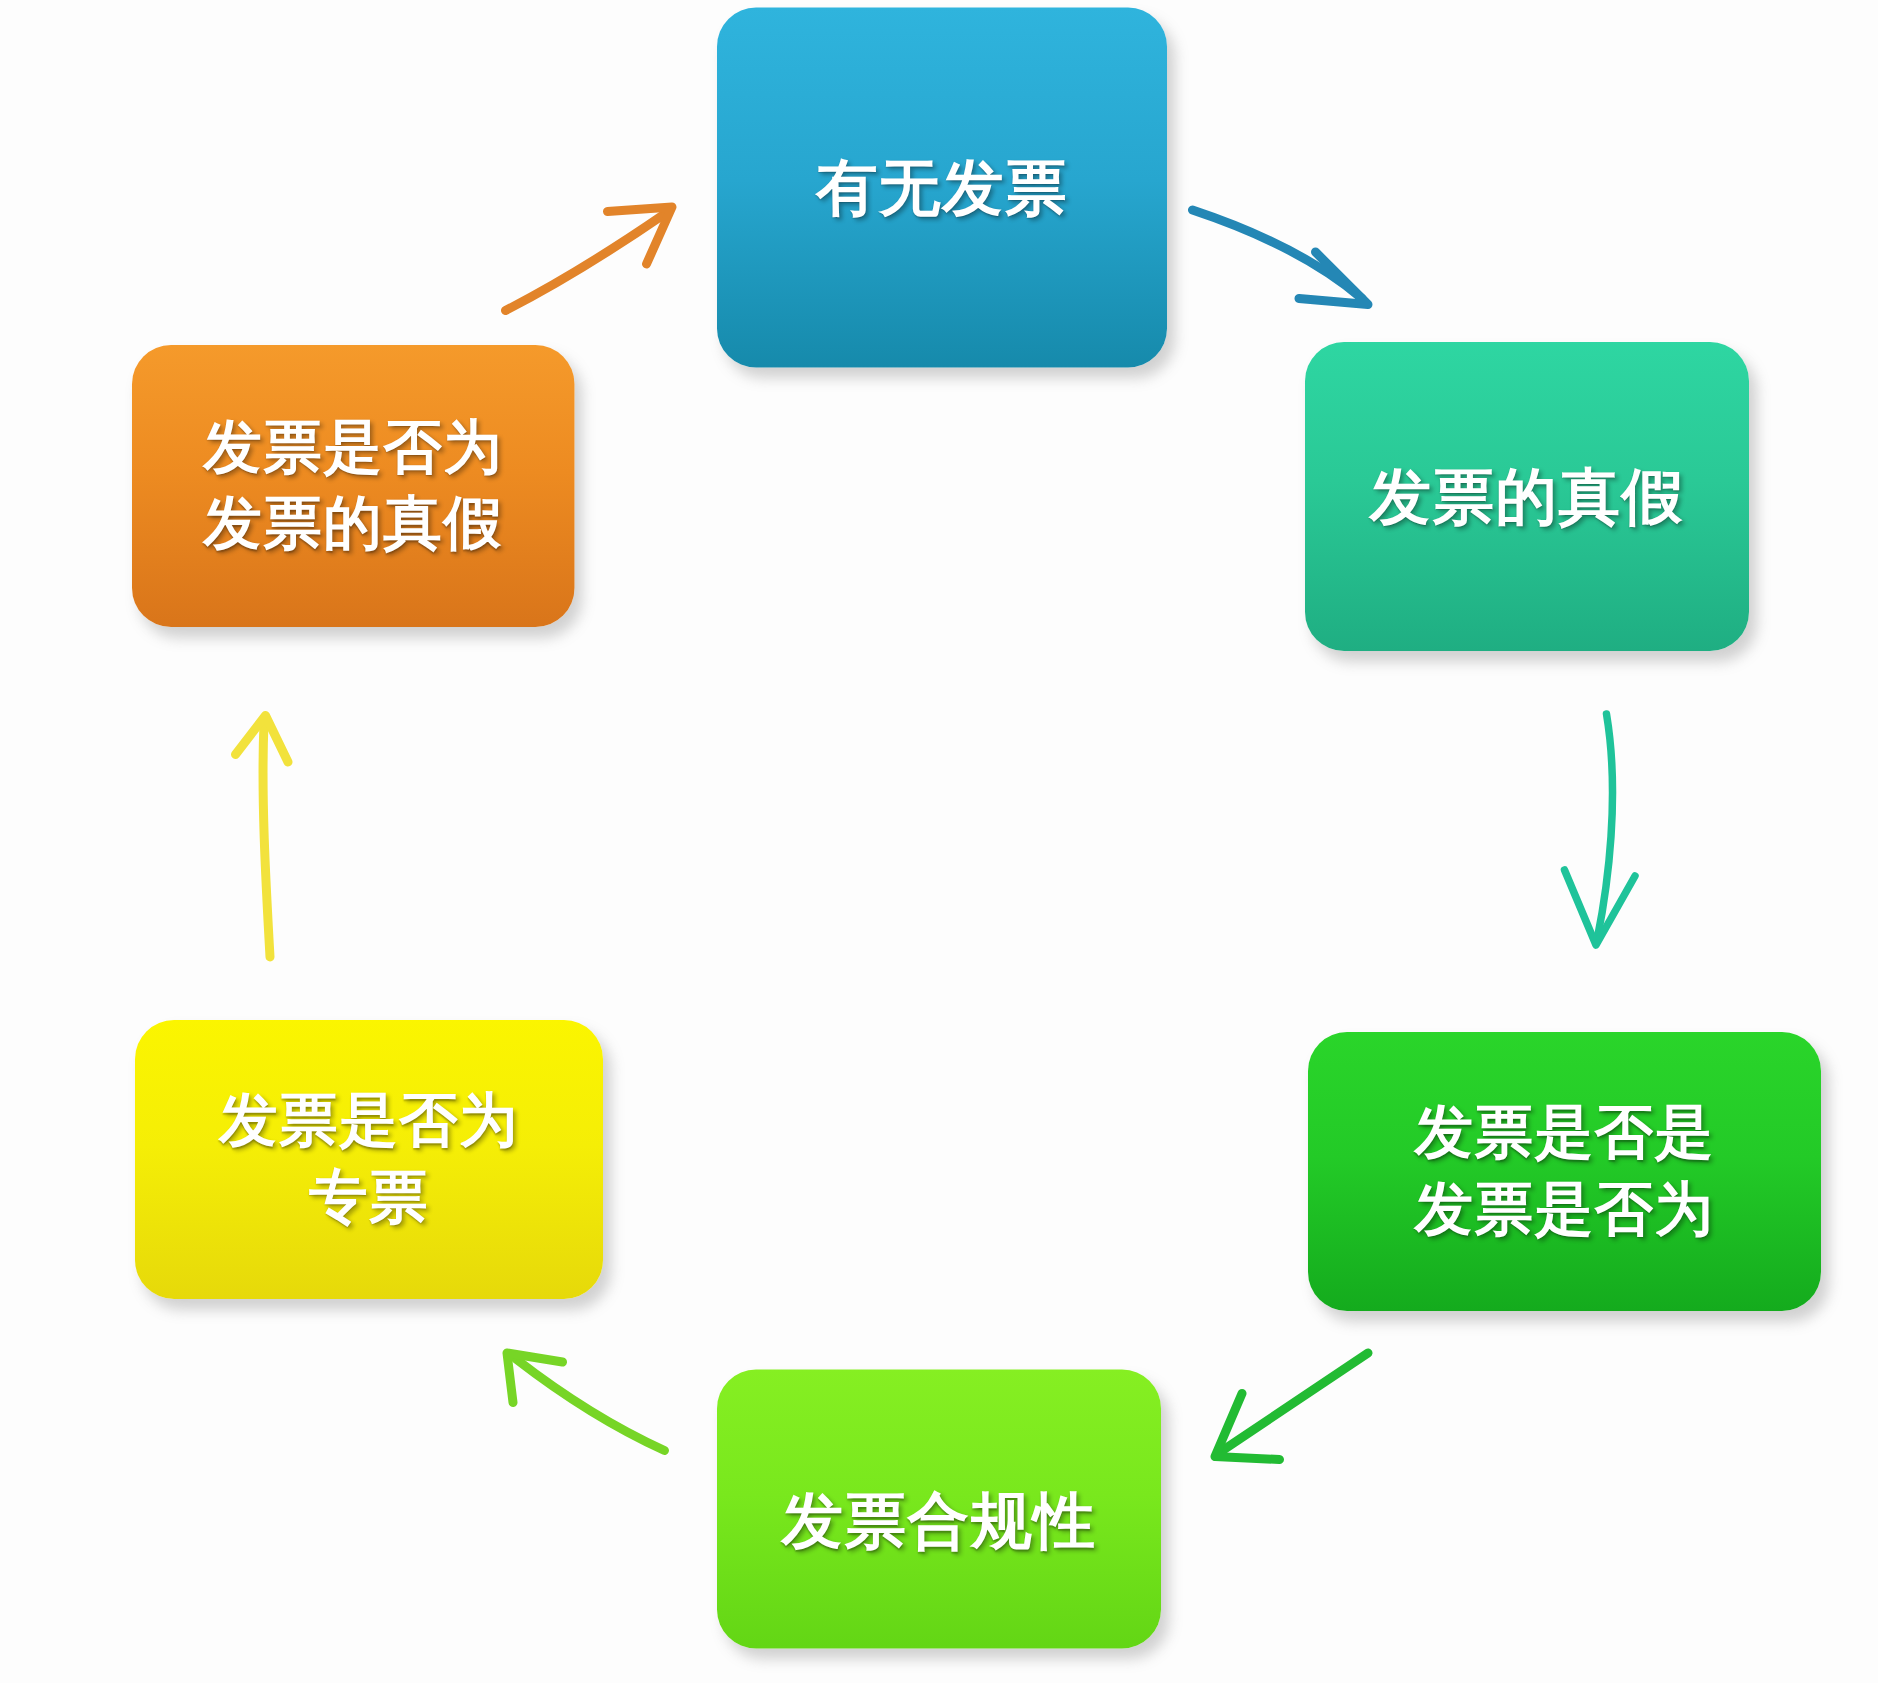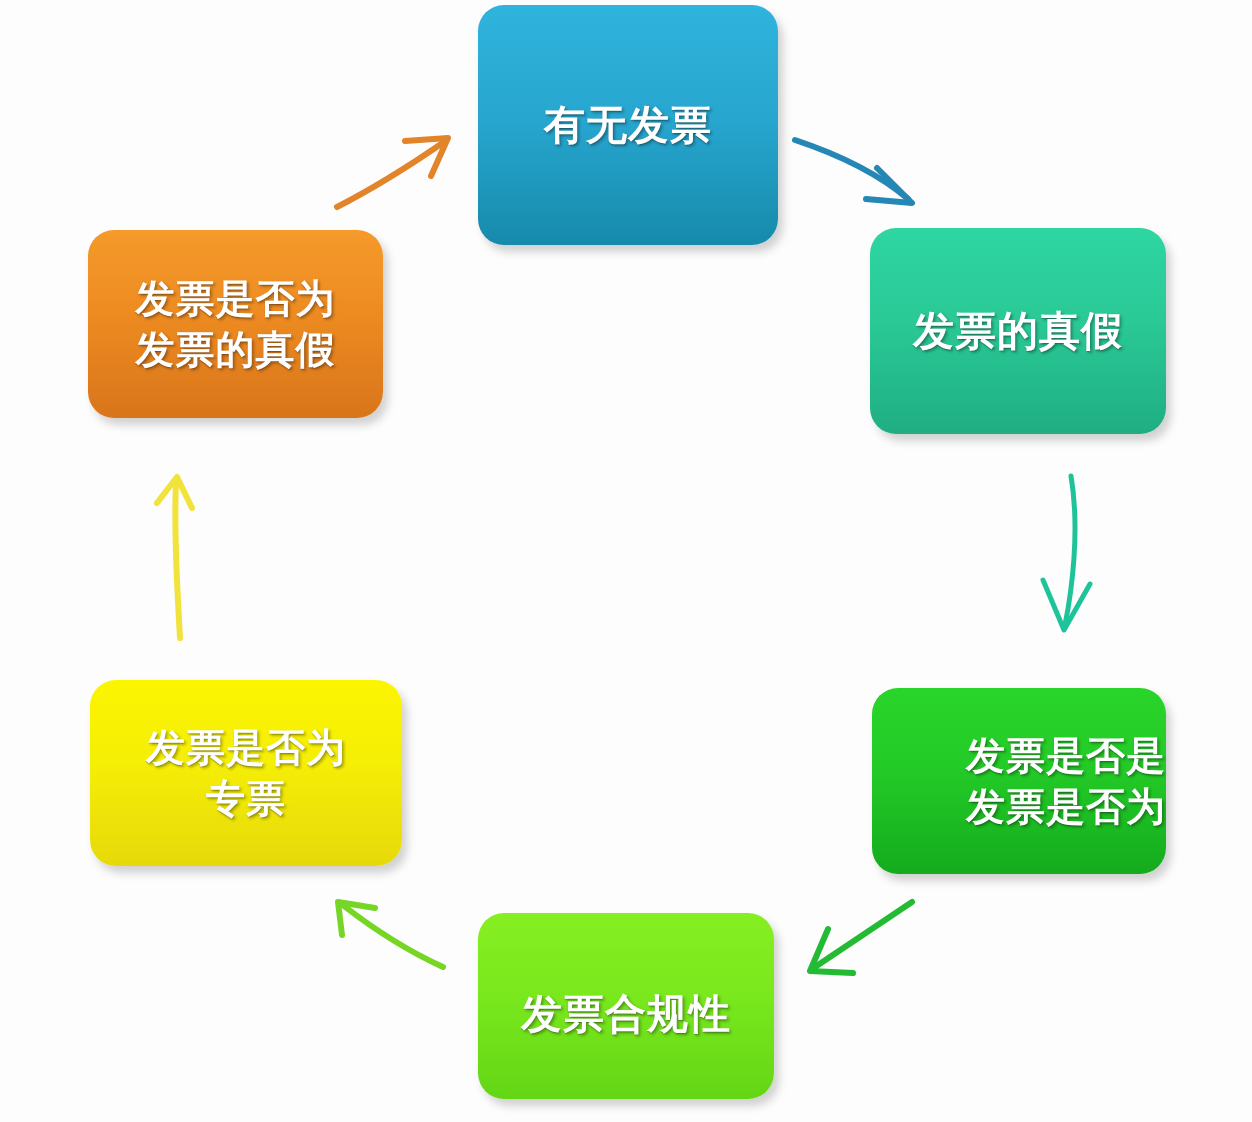--- a/index.html
+++ b/index.html
@@ -64,23 +64,22 @@
   }
   #node-top .node-label { font-size: 41px; }
 
   #node-right-upper {
     left: 870px;  top: 228px;  width: 296px;  height: 206px;
     background: linear-gradient(180deg, #2ed6a2 0%, #2ac996 45%, #1fae82 100%);
   }
   #node-right-upper .node-label { font-size: 41px; }
 
   #node-right-lower {
-    left: 872px;  top: 688px;  width: 294px;  height: 186px;
+    left: 872px;  top: 688px;  width: 342px;  height: 186px;
     background: linear-gradient(180deg, #2ad52a 0%, #23ca27 45%, #14ab1d 100%);
-    align-items: flex-end;
   }
 
   #node-bottom {
     left: 478px;  top: 913px;  width: 296px;  height: 186px;
     background: linear-gradient(180deg, #86ef22 0%, #79e81d 45%, #63d615 100%);
   }
   #node-bottom .node-label { font-size: 41px; margin-top: 16px; }
 
   #node-left-lower {
     left: 90px;   top: 680px;  width: 312px;  height: 186px;

